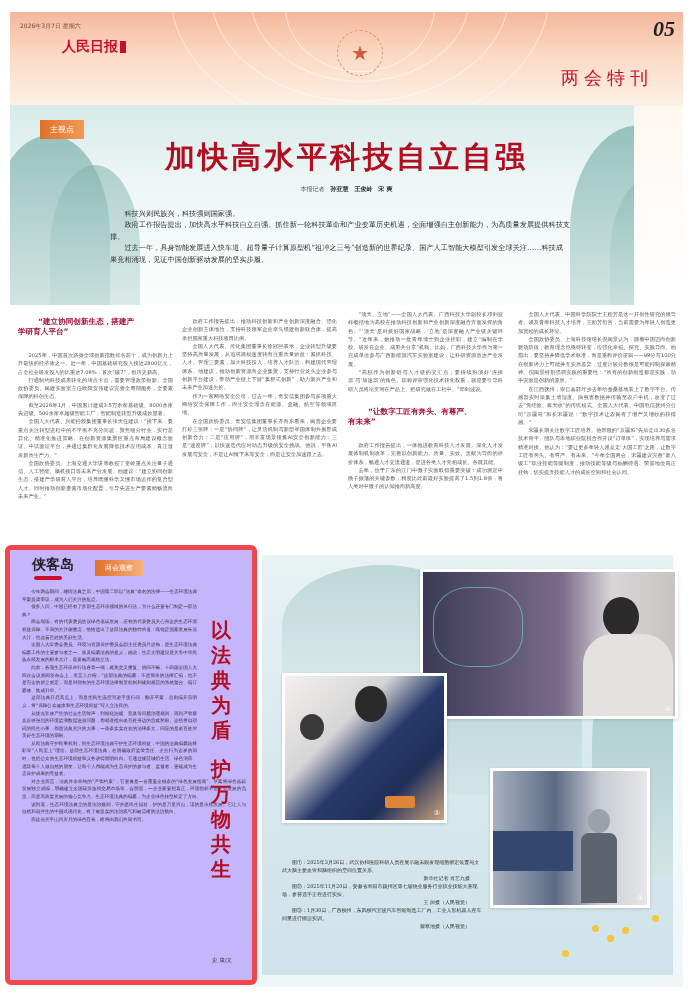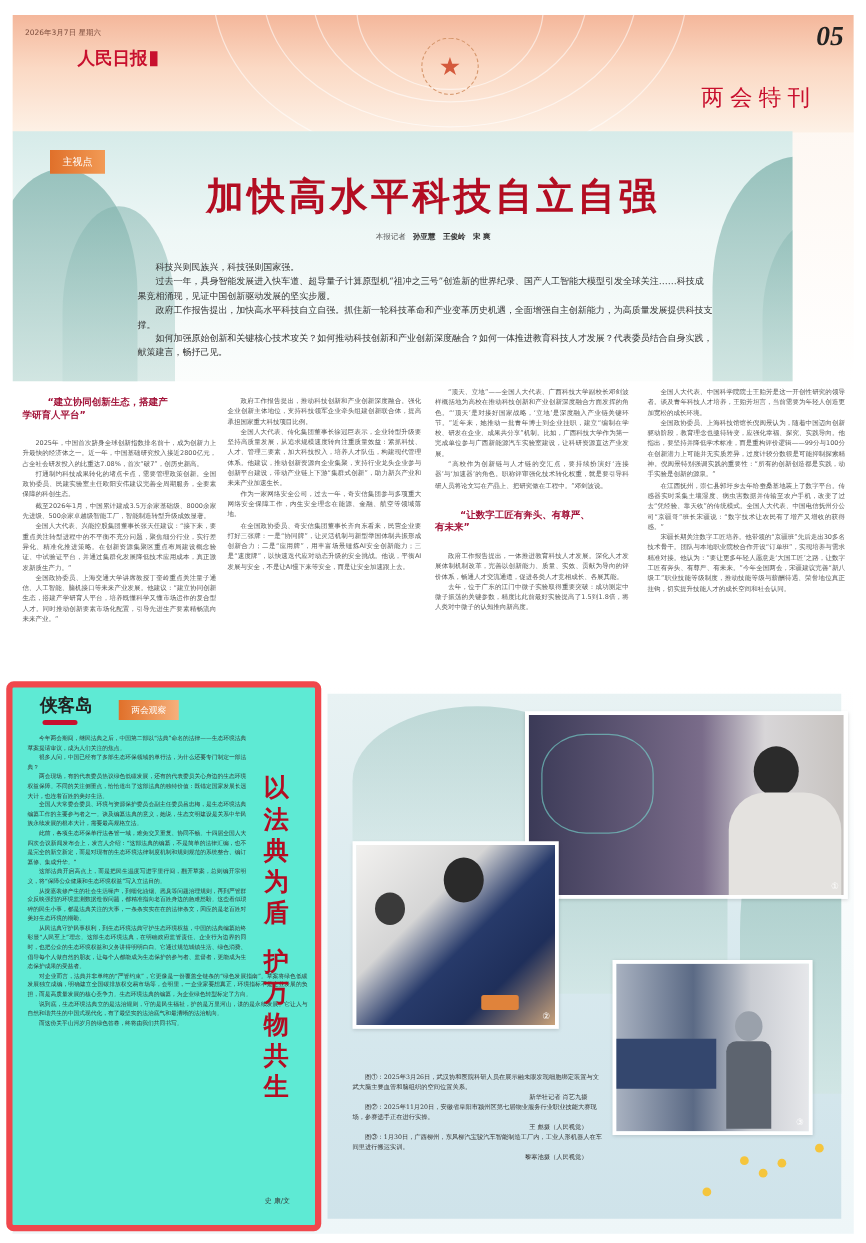--- a/index.html
+++ b/index.html
@@ -22,21 +22,21 @@
   .byline { position: absolute; left: 0; width: 673px; top: 80px; text-align: center; font-family: "DejaVu Sans", sans-serif; font-size: 6px; color: #555; }
   .byline b { color: #333; margin-left: 4px; }
   .lead { position: absolute; left: 100px; top: 103px; width: 460px; font-size: 7.2px; line-height: 11.4px; color: #333; }
   .lead p { text-indent: 2em; }
   
   .col { position: absolute; font-family: "DejaVu Sans", sans-serif; font-size: 5.2px; line-height: 8.3px; color: #555; }
   .col p { text-indent: 2em; text-align: justify; }
   .subhead { font-family: "DejaVu Sans", sans-serif; font-size: 7.6px; line-height: 10px; font-weight: bold; color: #a3143a; margin: 0 0 14px 0; }
   .subhead .l1 { padding-left: 20px; display: block; }
   
-  .sidebox { position: absolute; left: 5px; top: 545px; width: 252px; height: 440px; border: 5px solid #f0474c; border-radius: 6px; background: #5eead4; }
+  .sidebox { position: absolute; left: 5px; top: 545px; width: 252px; height: 440px; border: 5px solid #f0474c; border-radius: 6px; background: #c4b5fd; }
   .kuaike { position: absolute; left: 22px; top: 6px; font-family: "DejaVu Serif", serif; font-size: 14px; font-weight: bold; color: #222; }
   .kuaike .red { position: absolute; left: 2px; top: 20px; width: 28px; height: 4px; background: #c8102e; border-radius: 2px; }
   .obs-tag { position: absolute; left: 85px; top: 10px; background: linear-gradient(90deg, #e0702a, #f6b07c); color: #fff; font-family: "DejaVu Sans", sans-serif; font-size: 7px; padding: 3px 10px; }
   .side-text { position: absolute; left: 12px; top: 38px; width: 175px; font-family: "DejaVu Serif", serif; font-size: 4.6px; line-height: 7.6px; color: #333; }
   .side-text p { text-indent: 2em; text-align: justify; }
   .side-text .wide { width: 224px; }
   .side-vert { position: absolute; left: 198px; top: 68px; width: 26px; font-family: "DejaVu Serif", serif; font-size: 20px; line-height: 25px; font-weight: bold; color: #b30d22; text-align: center; }
   .side-vert span { display: block; }
   .side-vert .gap { height: 14px; }
   .side-author { position: absolute; right: 20px; bottom: 16px; font-family: "DejaVu Serif", serif; font-size: 5.5px; color: #333; }
@@ -78,23 +78,22 @@
     <div class="tag">主视点</div>
     <h1 class="headline">加快高水平科技自立自强</h1>
     <div class="byline">
       <span>本报记者</span>
       <b>孙亚慧</b>
       <b>王俊岭</b>
       <b>宋 爽</b>
     </div>
     <div class="lead">
       <p>科技兴则民族兴，科技强则国家强。</p>
+      <p>政府工作报告提出，加快高水平科技自立自强。抓住新一轮科技革命和产业变革历史机遇，全面增强自主创新能力，为高质量发展提供科技支撑。</p>
       <p>过去一年，具身智能发展进入快车道、超导量子计算原型机“祖冲之三号”创造新的世界纪录、国产人工智能大模型引发全球关注……科技成果竞相涌现，见证中国创新驱动发展的坚实步履。</p>
-      <p>政府工作报告提出，加快高水平科技自立自强。抓住新一轮科技革命和产业变革历史机遇，全面增强自主创新能力，为高质量发展提供科技支撑。</p>
-      <p>如何加强原始创新和关键核心技术攻关？如何推动科技创新和产业创新深度融合？如何一体推进教育科技人才发展？代表委员结合自身实践，献策建言，畅抒己见。</p>
     </div>
   </div>
 
   <div class="col" style="left:8px;top:305px;width:155px;">
     <div class="subhead">
       <span class="l1">“建立协同创新生态，搭建产</span>
       <span>学研育人平台”</span>
     </div>
     <p>2025年，中国首次跻身全球创新指数排名前十，成为创新力上升最快的经济体之一。近一年，中国基础研究投入接近2800亿元，占全社会研发投入的比重达7.08%，首次“破7”，创历史新高。</p>
     <p>打通制约科技成果转化的堵点卡点，需要管理政策创新。全国政协委员、民建实验室主任欧阳安伟建议完善全周期服务，全要素保障的科创生态。</p>

